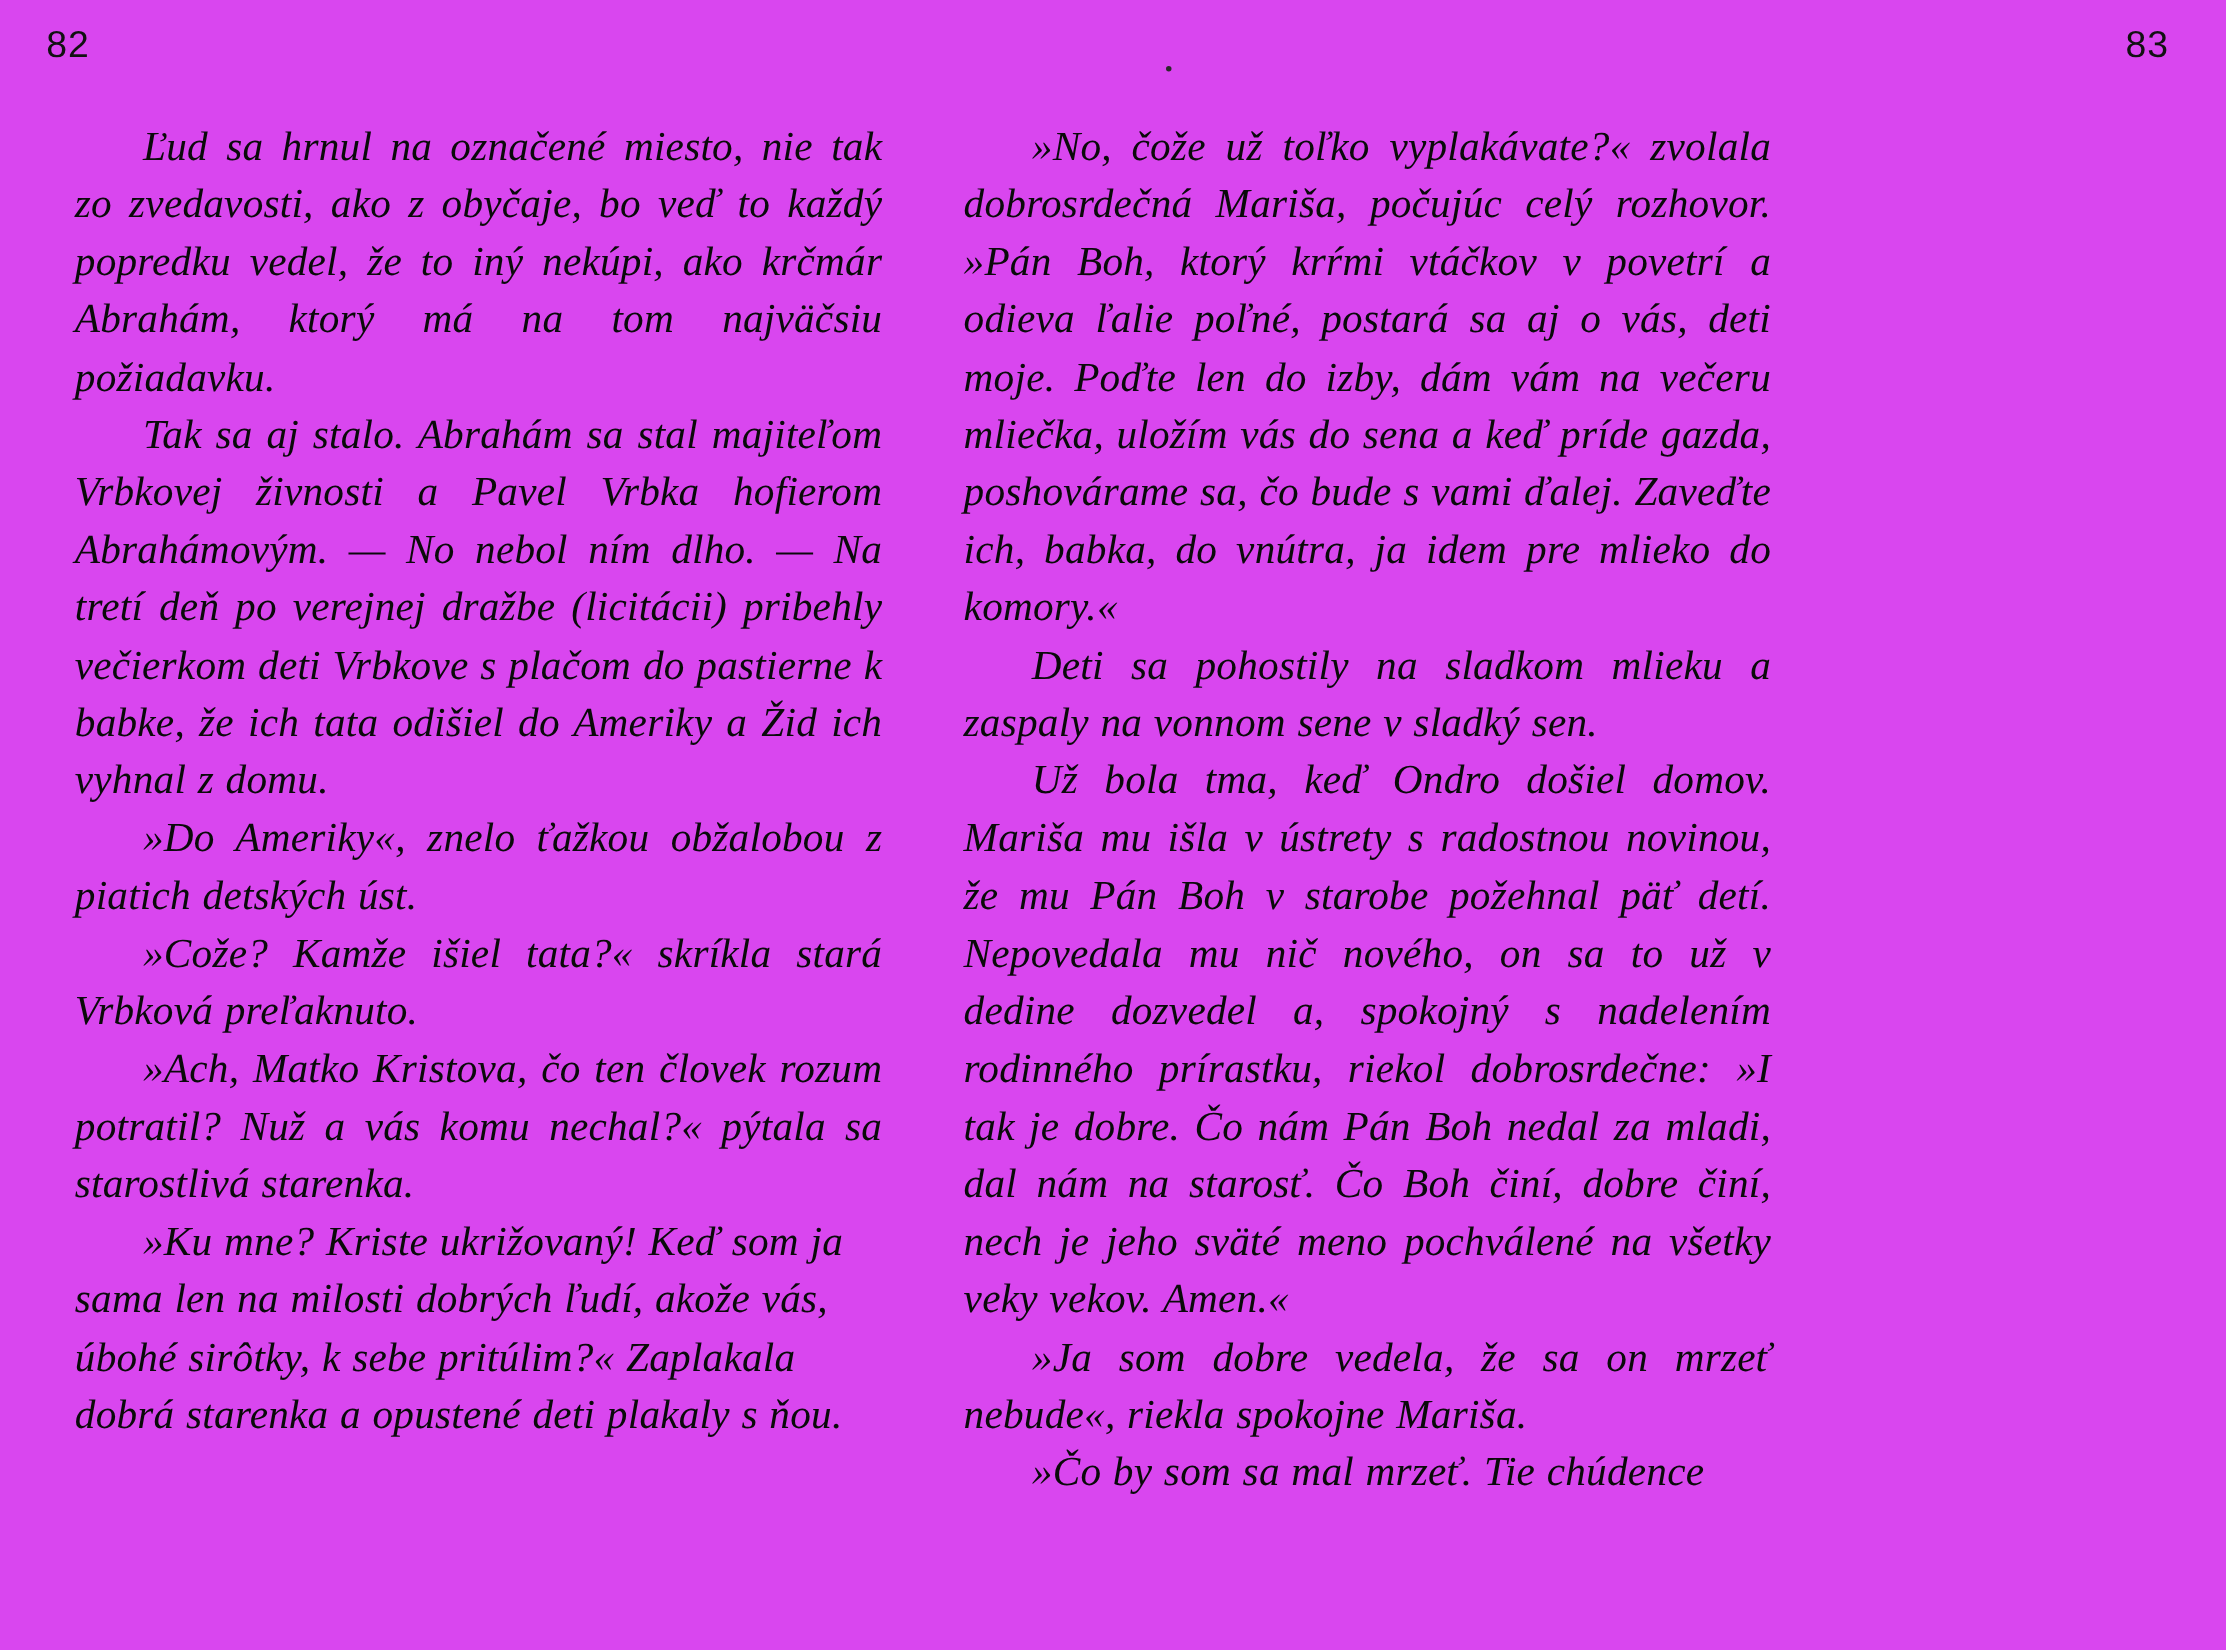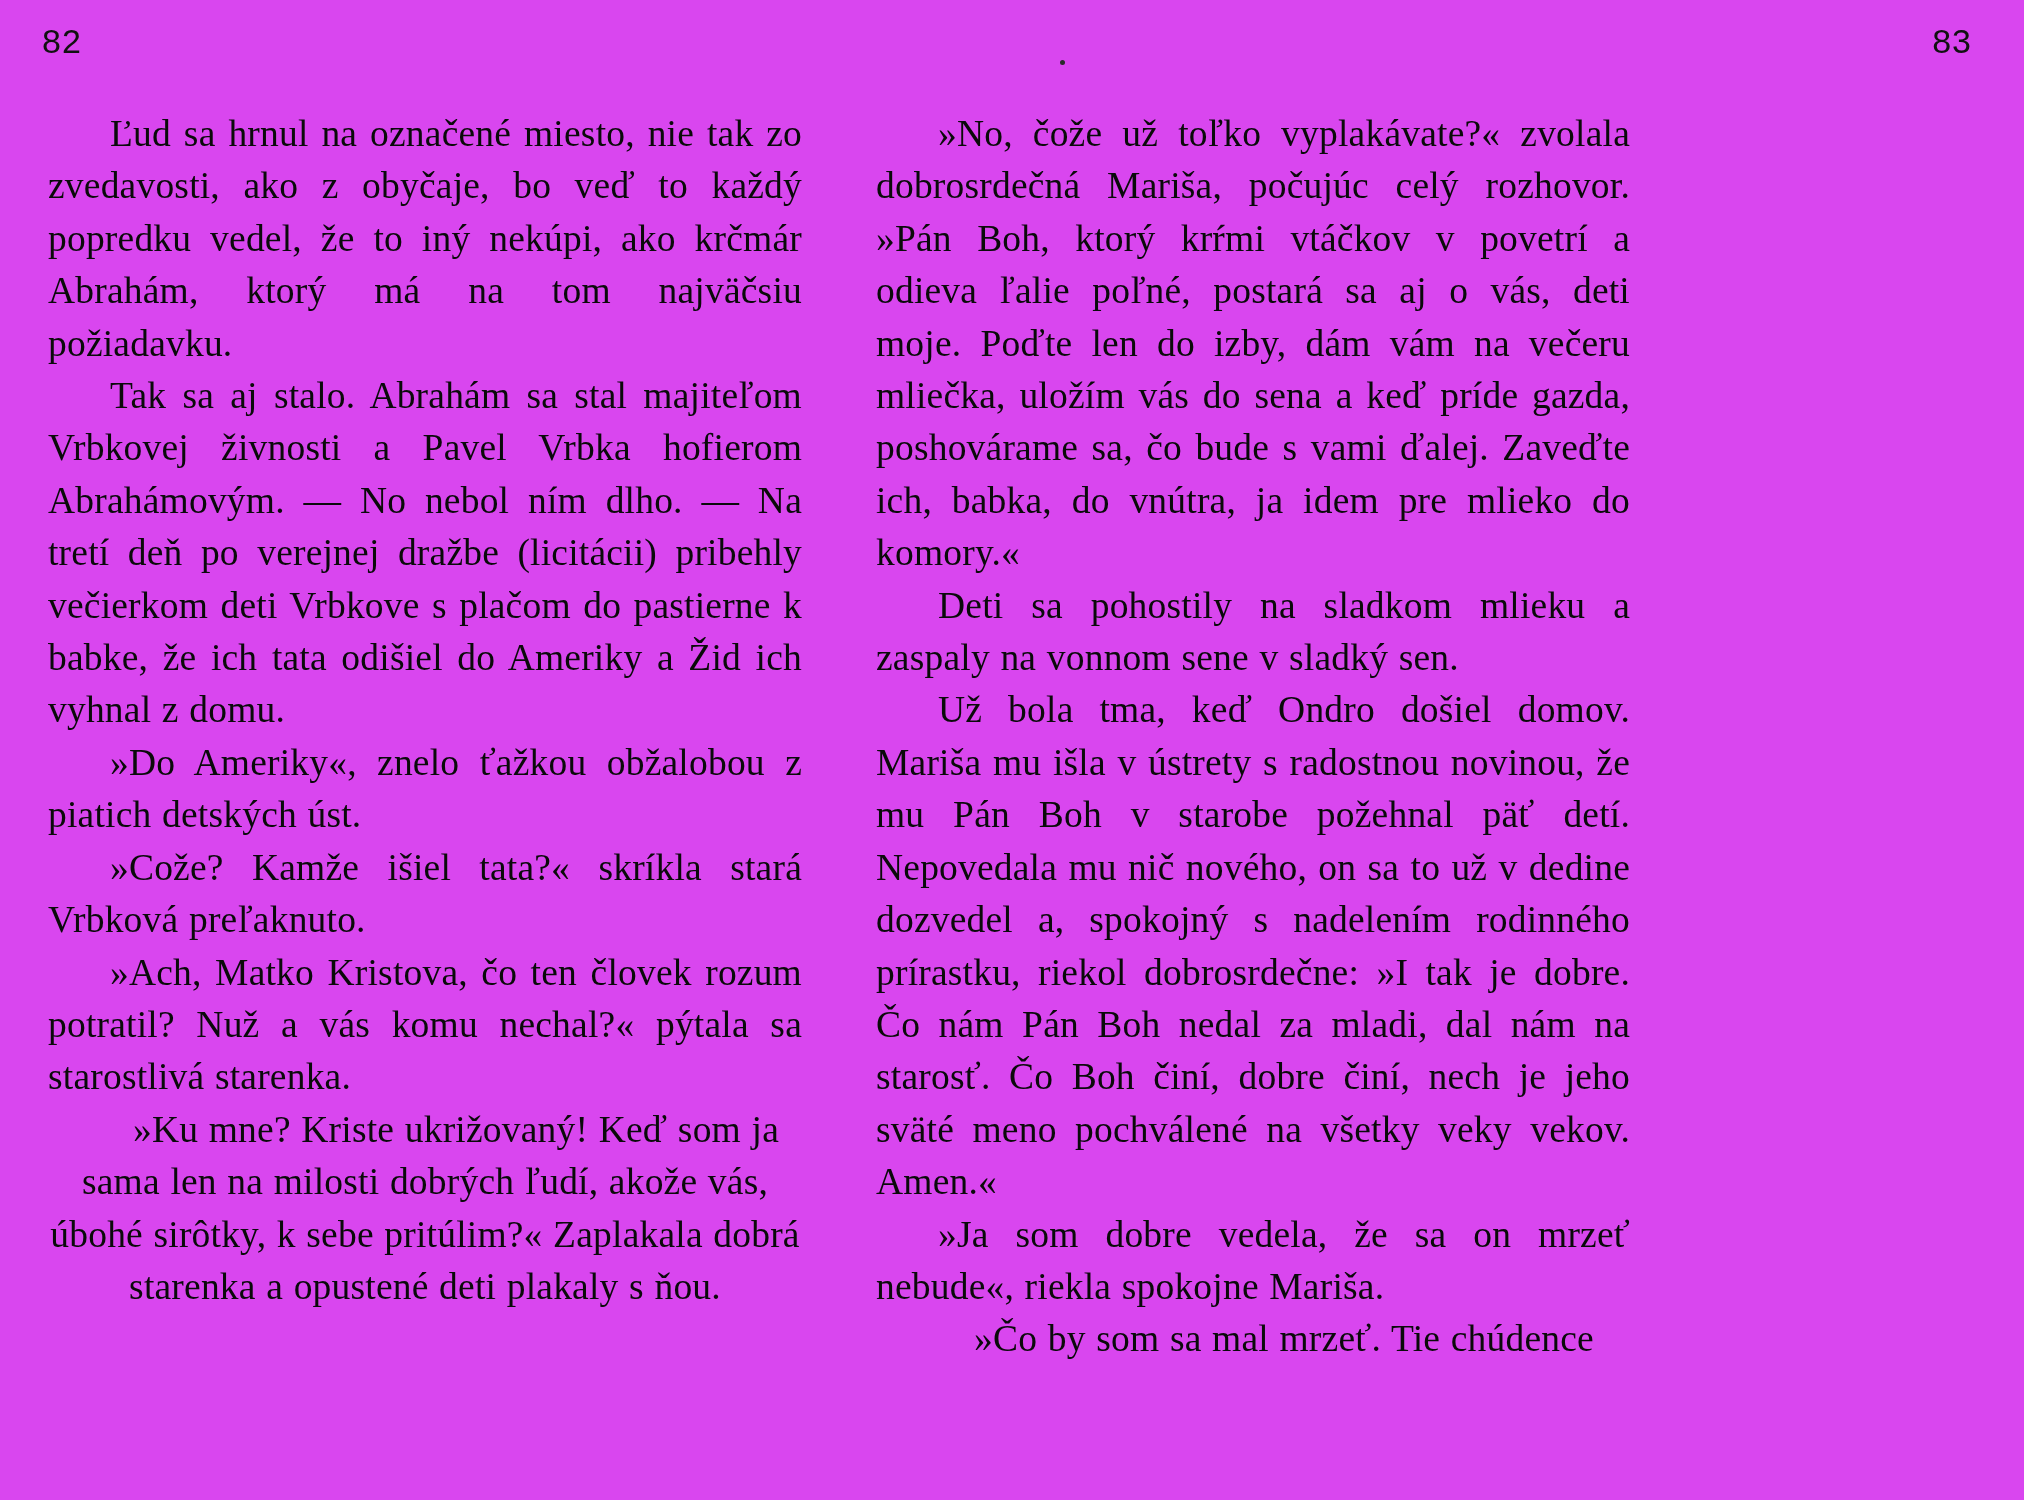--- a/index.html
+++ b/index.html
@@ -31,40 +31,41 @@
   .folio-left { left: 42px; }
   .folio-right { right: 52px; text-align: right; }
 
   .columns {
     position: absolute;
     top: 108px;
     left: 0;
     width: 1678px;
     display: flex;
     gap: 74px;
-    padding: 0 48px;
+    padding: 0 68px;
     box-sizing: border-box;
+    font-style: italic;
   }
   .col {
     width: 928px;
     box-sizing: border-box;
   }
   .col p {
     margin: 0;
     font-size: 37.5px;
     line-height: 52.4px;
     text-align: justify;
     text-justify: inter-word;
     text-indent: 62px;
     letter-spacing: 0.2px;
     word-spacing: 1px;
     -webkit-hyphens: none;
     hyphens: none;
   }
-  .col p.last { text-align: center; }
+  .col p.last { text-align: left; }
 
   .dot-mark {
     position: absolute;
     top: 60px;
     left: 1060px;
     width: 5px;
     height: 5px;
     background: #2a2a2a;
     border-radius: 50%;
   }

